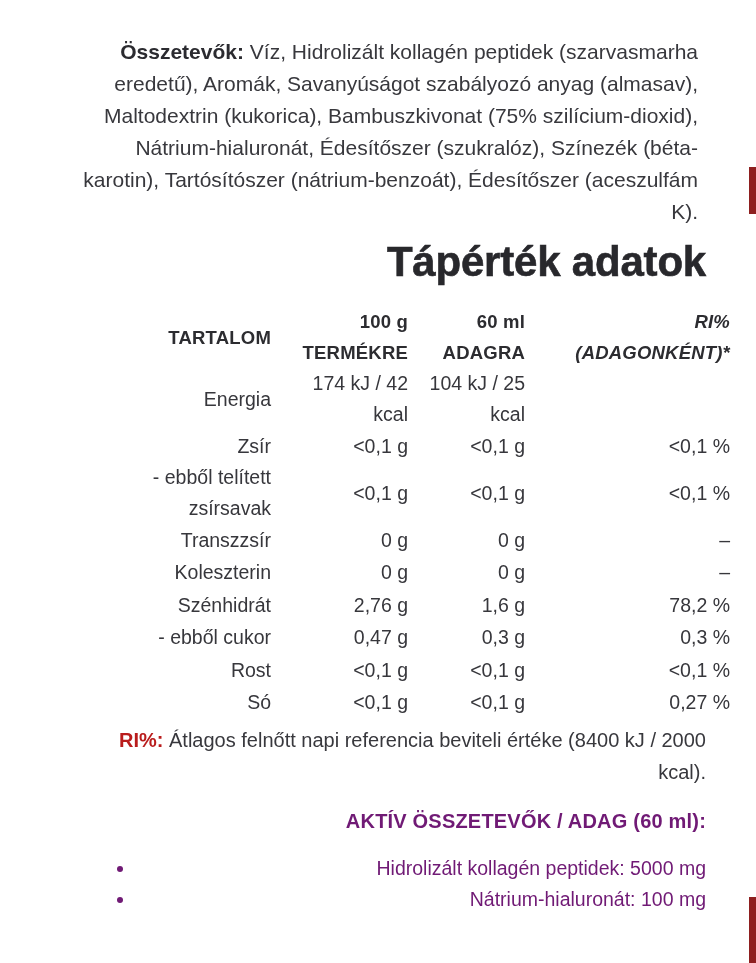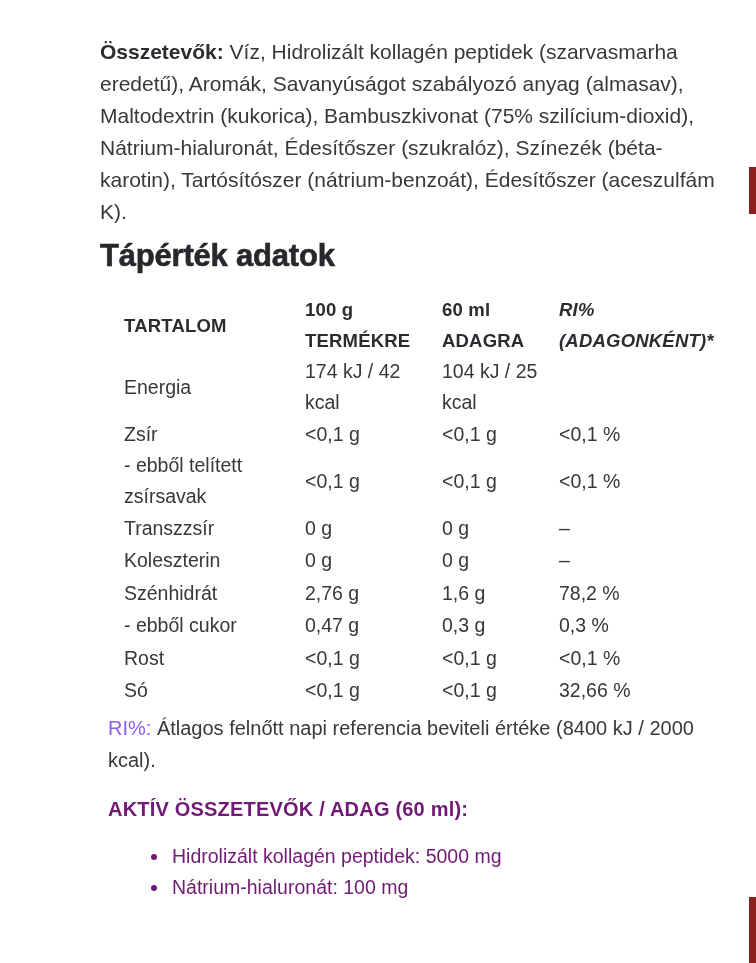--- a/index.html
+++ b/index.html
@@ -6,35 +6,35 @@
   html, body { background: #ffffff; }
   body { font-family: "Liberation Sans", "DejaVu Sans", sans-serif; }
   .page {
     position: relative;
     width: 756px;
     height: 963px;
     background: #ffffff;
     color: #37373c;
     overflow: hidden;
   }
-  .content { padding: 36px 50px 0 100px; }
+  .content { padding: 36px 50px 0 66px; text-align: right; }
 
   
   .ingredients {
     width: 632px;
     font-size: 21px;
     line-height: 32px;
     color: #38383d;
   }
   .ingredients .lbl { font-weight: 700; color: #2b2b30; }
 
   
   .nutri-title {
     margin-top: 10px;
-    font-size: 31px;
+    font-size: 42px;
     font-weight: 700;
     -webkit-text-stroke: 0.6px #28282c;
     letter-spacing: -0.2px;
     color: #28282c;
   }
 
   
   .table { margin-top: 20px; margin-left: 24px; width: 640px; }
   .t-row {
     display: grid;
@@ -57,21 +57,21 @@
 
   
   .footnote {
     margin-top: 5px;
     margin-left: 8px;
     width: 632px;
     font-size: 20px;
     line-height: 32px;
     color: #38383d;
   }
-  .footnote .lbl { font-weight: 400; color: #8b5cf6; }
+  .footnote .lbl { font-weight: 700; color: #b91c1c; }
 
   
   .active-title {
     margin-top: 22px;
     margin-left: 8px;
     font-size: 20px;
     font-weight: 700;
     color: #701a75;
     letter-spacing: 0.2px;
   }
@@ -173,21 +173,21 @@
         <div class="cell">&lt;0,1 g</div>
         <div class="cell">&lt;0,1 g</div>
         <div class="cell">&lt;0,1 %</div>
       </div>
 
 
       <div class="t-row">
         <div class="cell">Só</div>
         <div class="cell">&lt;0,1 g</div>
         <div class="cell">&lt;0,1 g</div>
-        <div class="cell">32,66 %</div>
+        <div class="cell">0,27 %</div>
       </div>
 
     </div>
 
     <p class="footnote"><span class="lbl">RI%:</span><span> Átlagos felnőtt napi referencia beviteli értéke (8400 kJ / 2000 kcal).</span></p>
 
     <h2 class="active-title">AKTÍV ÖSSZETEVŐK / ADAG (60 ml):</h2>
 
     <ul class="active-list">
       <li>Hidrolizált kollagén peptidek: 5000 mg</li>

